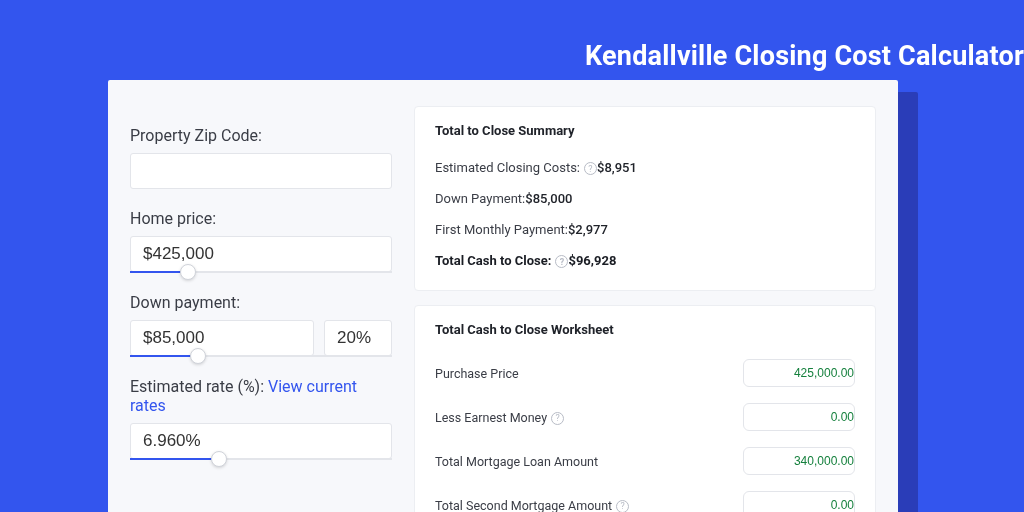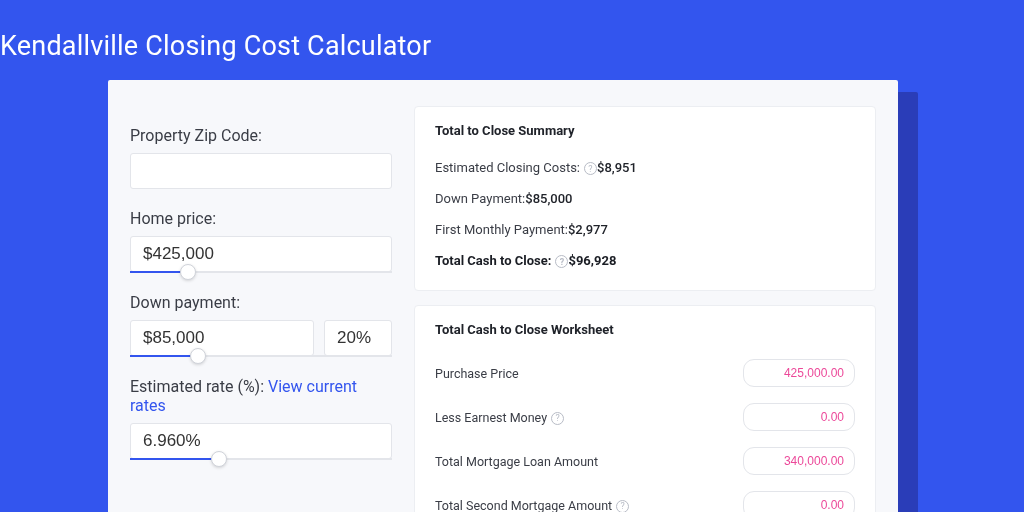--- a/index.html
+++ b/index.html
@@ -1,24 +1,24 @@
 <!DOCTYPE html>
 <html><head>
 <meta charset="utf-8">
 <style>
   * { box-sizing: border-box; margin: 0; padding: 0; }
   html, body { width: 1024px; height: 512px; overflow: hidden; font-family: -apple-system, BlinkMacSystemFont, "Segoe UI", Roboto, Arial, sans-serif; }
   body { background: #3355ee; position: relative; }
 
   .page-title {
-    text-align: left;
+    text-align: right;
     color: #fff;
-    font-weight: 400;
+    font-weight: 700;
     font-size: 27px;
-    padding-top: 30px;
+    padding-top: 40px;
     letter-spacing: 0.2px;
   }
 
   .shadow-card {
     position: absolute;
     left: 128px;
     top: 92px;
     width: 790px;
     height: 440px;
     background: #2a3db8;
@@ -133,26 +133,26 @@
     justify-content: space-between;
     align-items: center;
     font-size: 12.5px;
     color: #3a3d46;
     padding: 8px 0;
   }
   .ws-input {
     width: 112px;
     height: 28px;
     border: 1px solid #e3e5ea;
-    border-radius: 11px;
+    border-radius: 6px;
     background: #fff;
     font-size: 12px;
-    color: #ec4899;
+    color: #15803d;
     text-align: right;
-    padding: 0 10px;
+    padding: 0 0;
   }
 </style>
 </head>
 <body>
 
 <h1 class="page-title">Kendallville Closing Cost Calculator</h1>
 
 <div class="shadow-card"></div>
 
 <div class="card">

